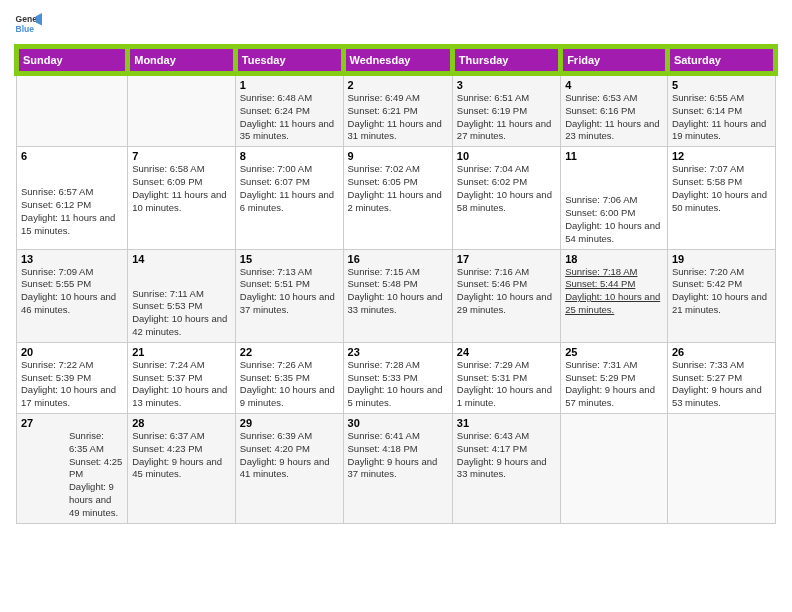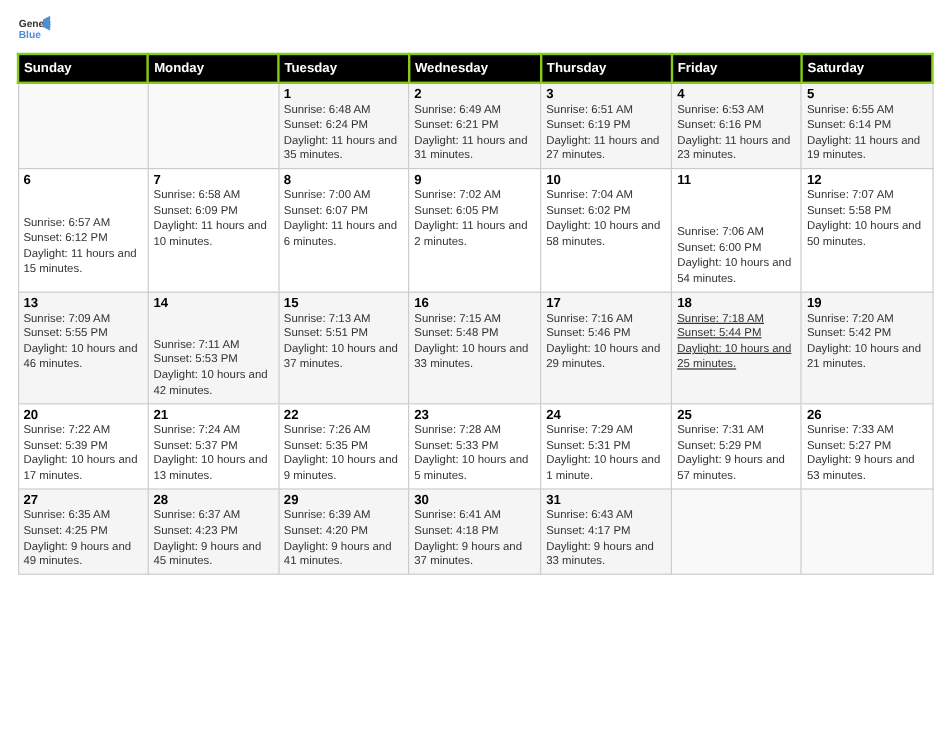--- a/index.html
+++ b/index.html
@@ -44,27 +44,27 @@
       font-size: 13px;
       color: #555;
       margin-top: 2px;
     }
     table {
       width: 100%;
       border-collapse: collapse;
       font-size: 10px;
     }
     thead tr th {
-      background: #000000;
+      background: #a21caf;
       color: #fff;
       padding: 5px 4px;
       text-align: left;
       font-size: 11px;
       font-weight: bold;
-      border: 2px solid #84cc16;
+      border: 5px solid #84cc16;
     }
     tbody tr td {
       border: 1px solid #ccc;
       padding: 3px 4px;
       vertical-align: top;
       width: 113px;
       min-height: 60px;
       background: #fff;
     }
     tbody tr:nth-child(odd) td {
@@ -281,21 +281,21 @@
           <td>
             <span class="day-num">26</span>
             <div class="day-info" style="white-space: pre-line;">Sunrise: 7:33 AM
 Sunset: 5:27 PM
 Daylight: 9 hours and 53 minutes.</div>
           </td>
         </tr>
         <tr>
           <td>
             <span class="day-num">27</span>
-            <div class="day-info" style="white-space: pre-line;">Sunrise: 6:35 AM
+            <div class="day-info" style="white-space: pre-line; margin-left: 48px;">Sunrise: 6:35 AM
 Sunset: 4:25 PM
 Daylight: 9 hours and 49 minutes.</div>
           </td>
           <td>
             <span class="day-num">28</span>
             <div class="day-info" style="white-space: pre-line;">Sunrise: 6:37 AM
 Sunset: 4:23 PM
 Daylight: 9 hours and 45 minutes.</div>
           </td>
           <td>

